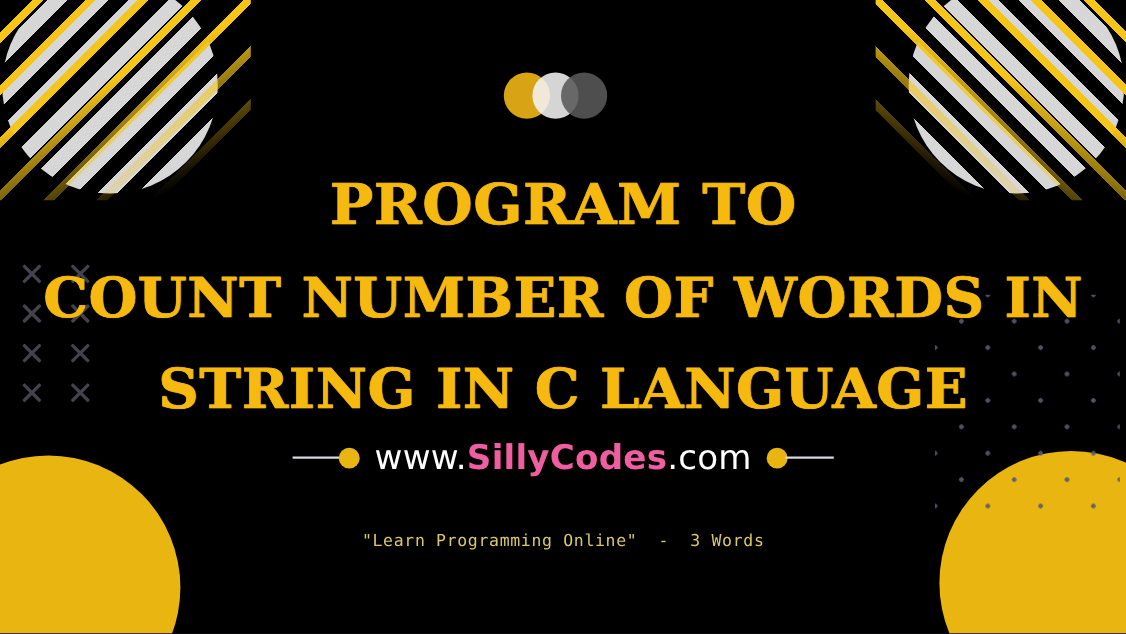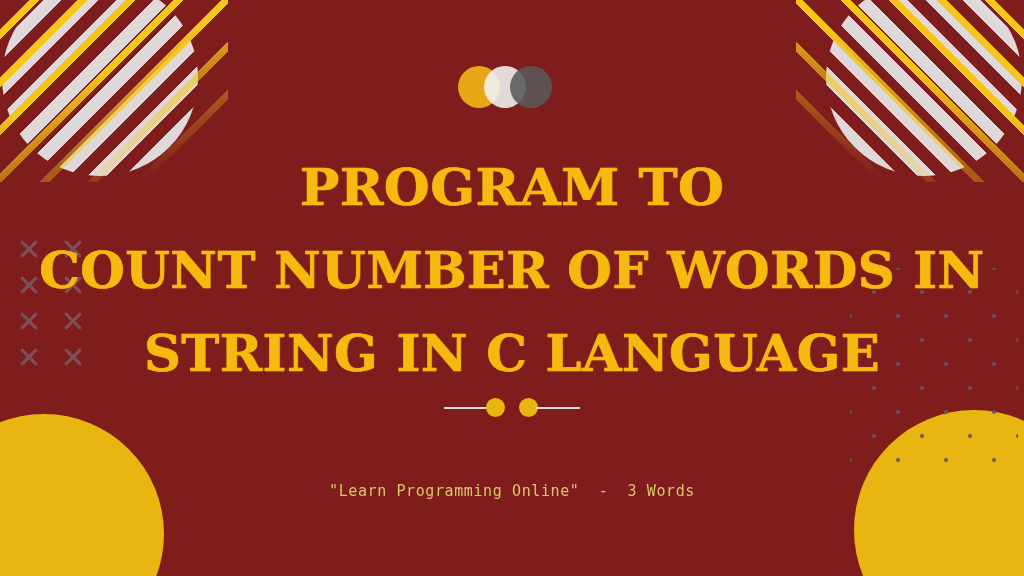--- a/index.html
+++ b/index.html
@@ -5,21 +5,21 @@
   html, body {
     margin: 0;
     padding: 0;
     background: #12101f;
   }
   #poster {
     position: relative;
     width: 1024px;
     height: 576px;
     overflow: hidden;
-    background: #7f1d1d;
+    background: #000000;
     font-family: "Liberation Sans", sans-serif;
   }
 
   
   .corner {
     position: absolute;
     width: 270px;
     height: 210px;
     overflow: hidden;
     pointer-events: none;
@@ -256,20 +256,21 @@
     <span class="ln ln1">Program to</span>
     <span class="ln ln2">Count Number of Words in</span>
     <span class="ln ln3">String in C Language</span>
   </div>
 
   <div class="urlrow">
     <span class="flank left">
       <span class="bar"></span>
       <span class="dot"></span>
     </span>
+    <span class="url"><span>www.</span><span class="brand">SillyCodes</span><span>.com</span></span>
     <span class="flank right">
       <span class="dot"></span>
       <span class="bar"></span>
     </span>
   </div>
 
   <div class="tagline">"Learn Programming Online"  -  3 Words</div>
 
 </div>
 

